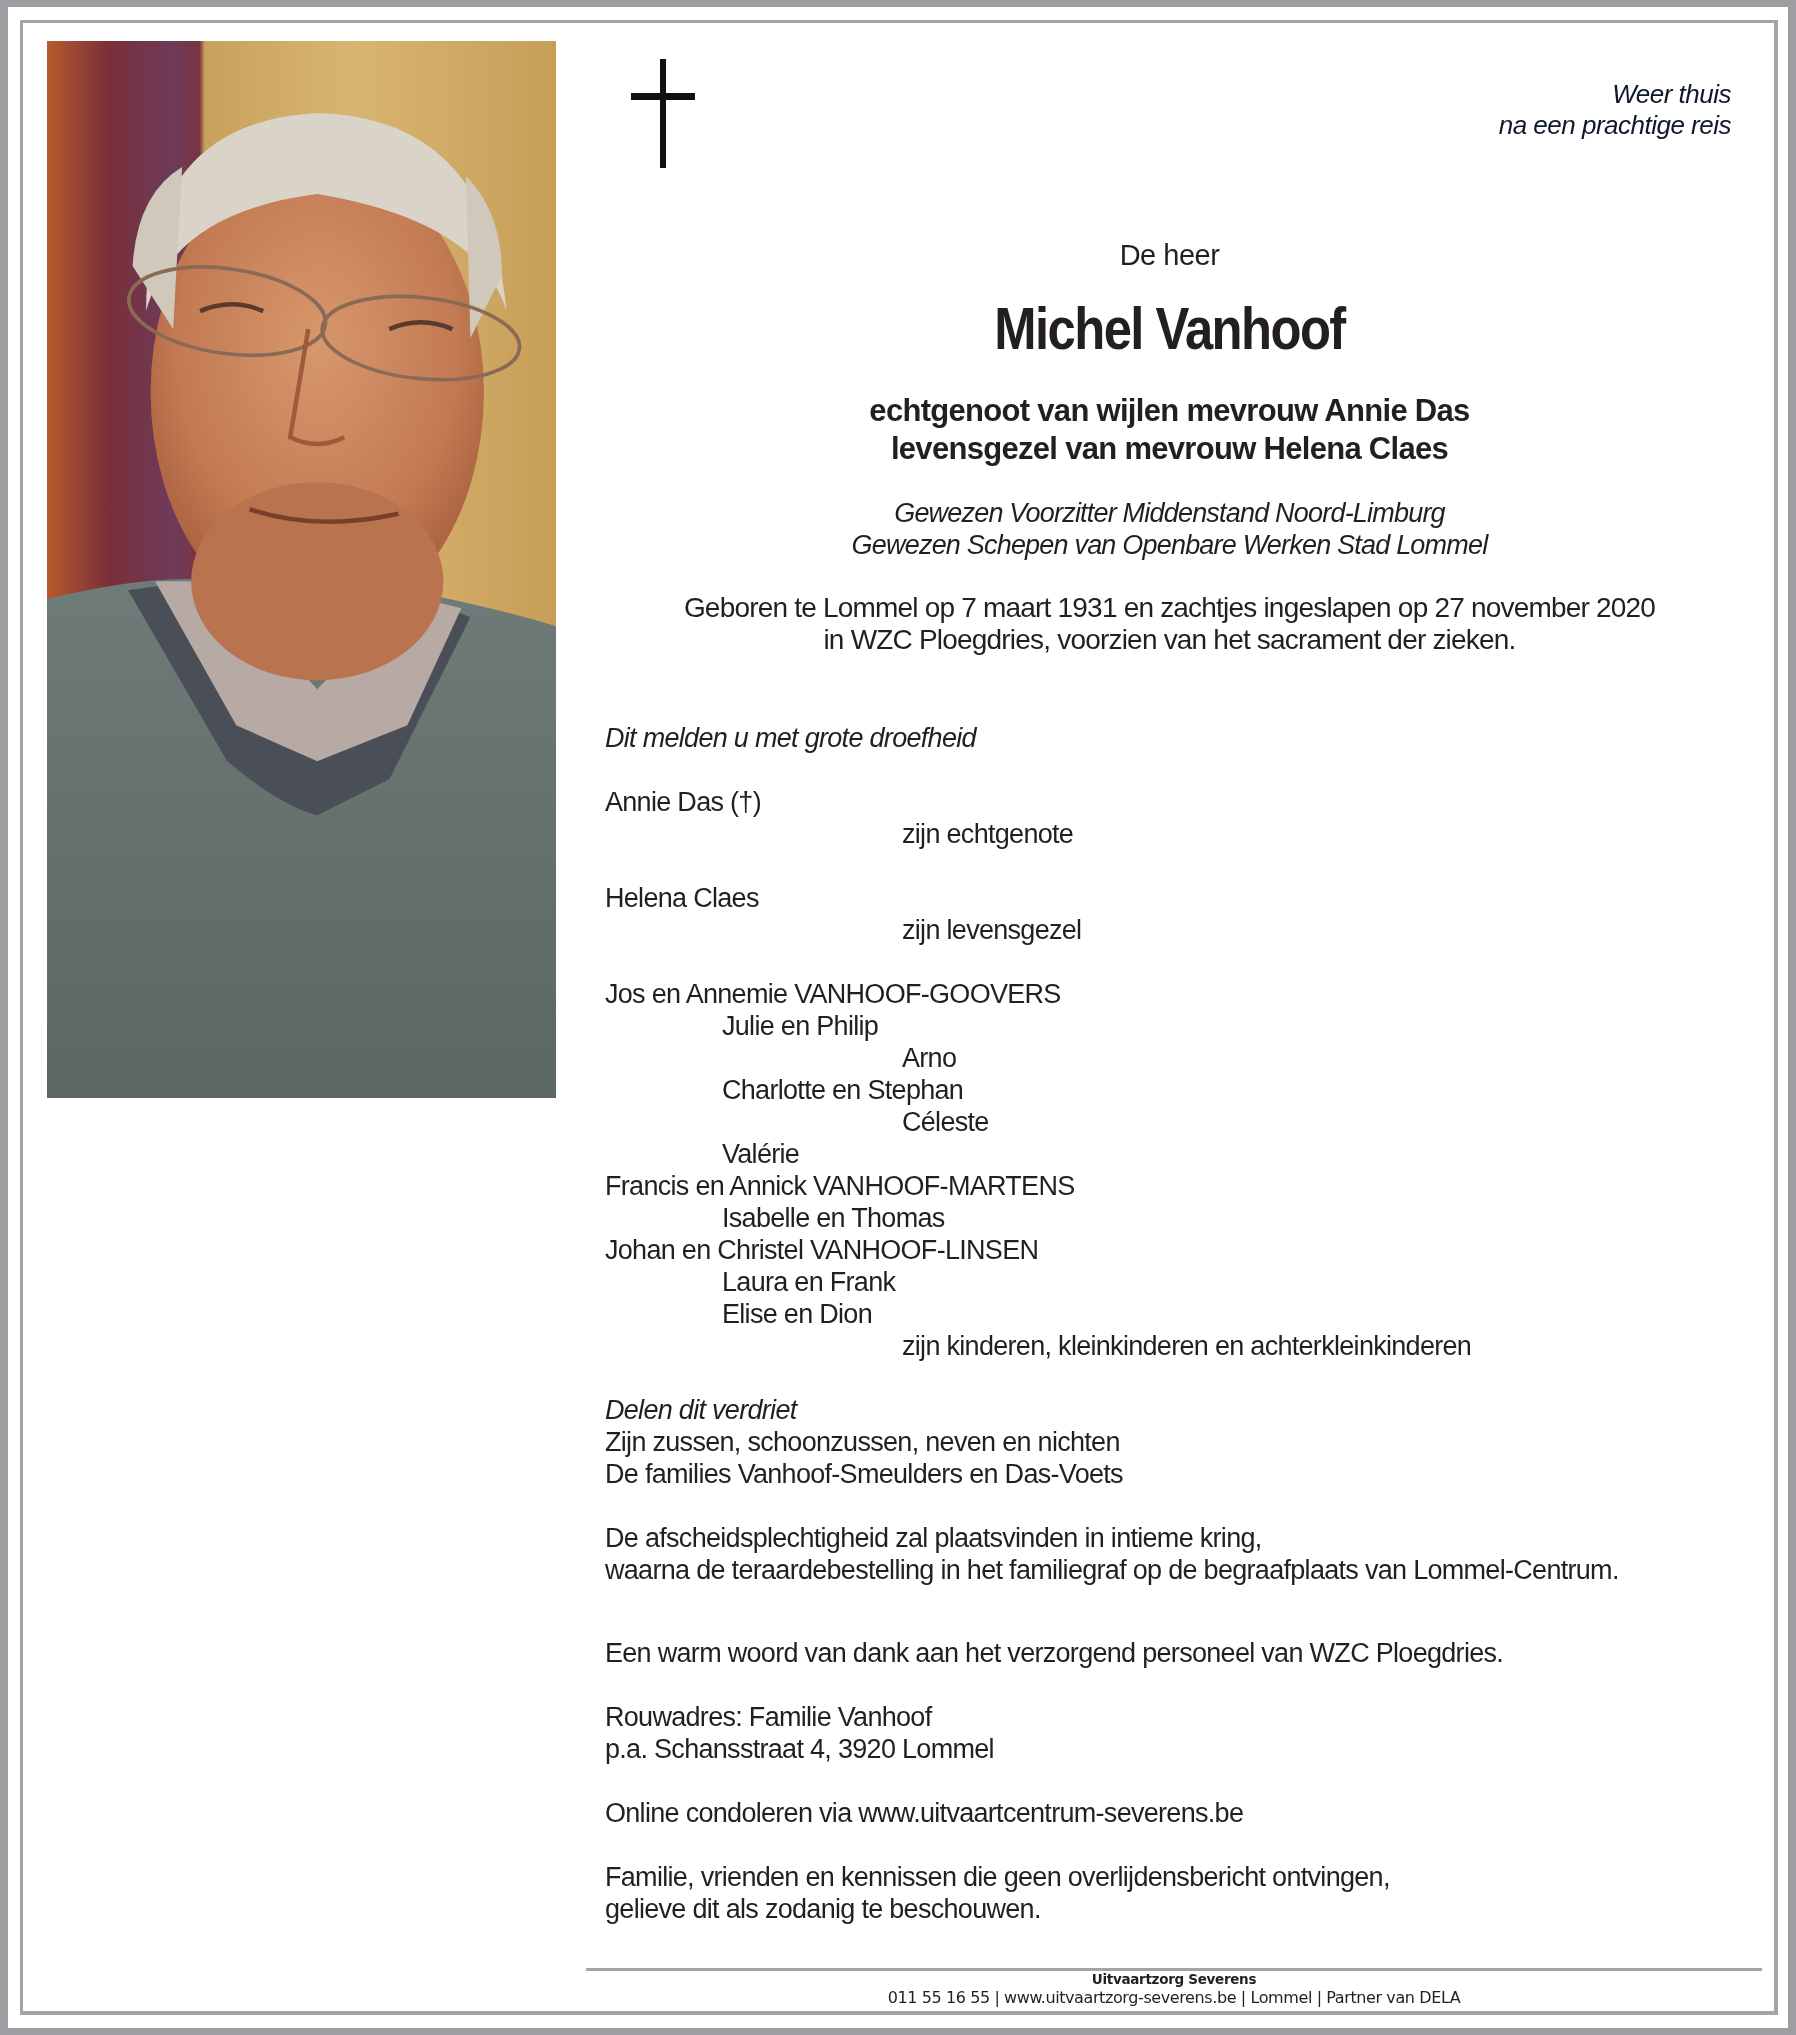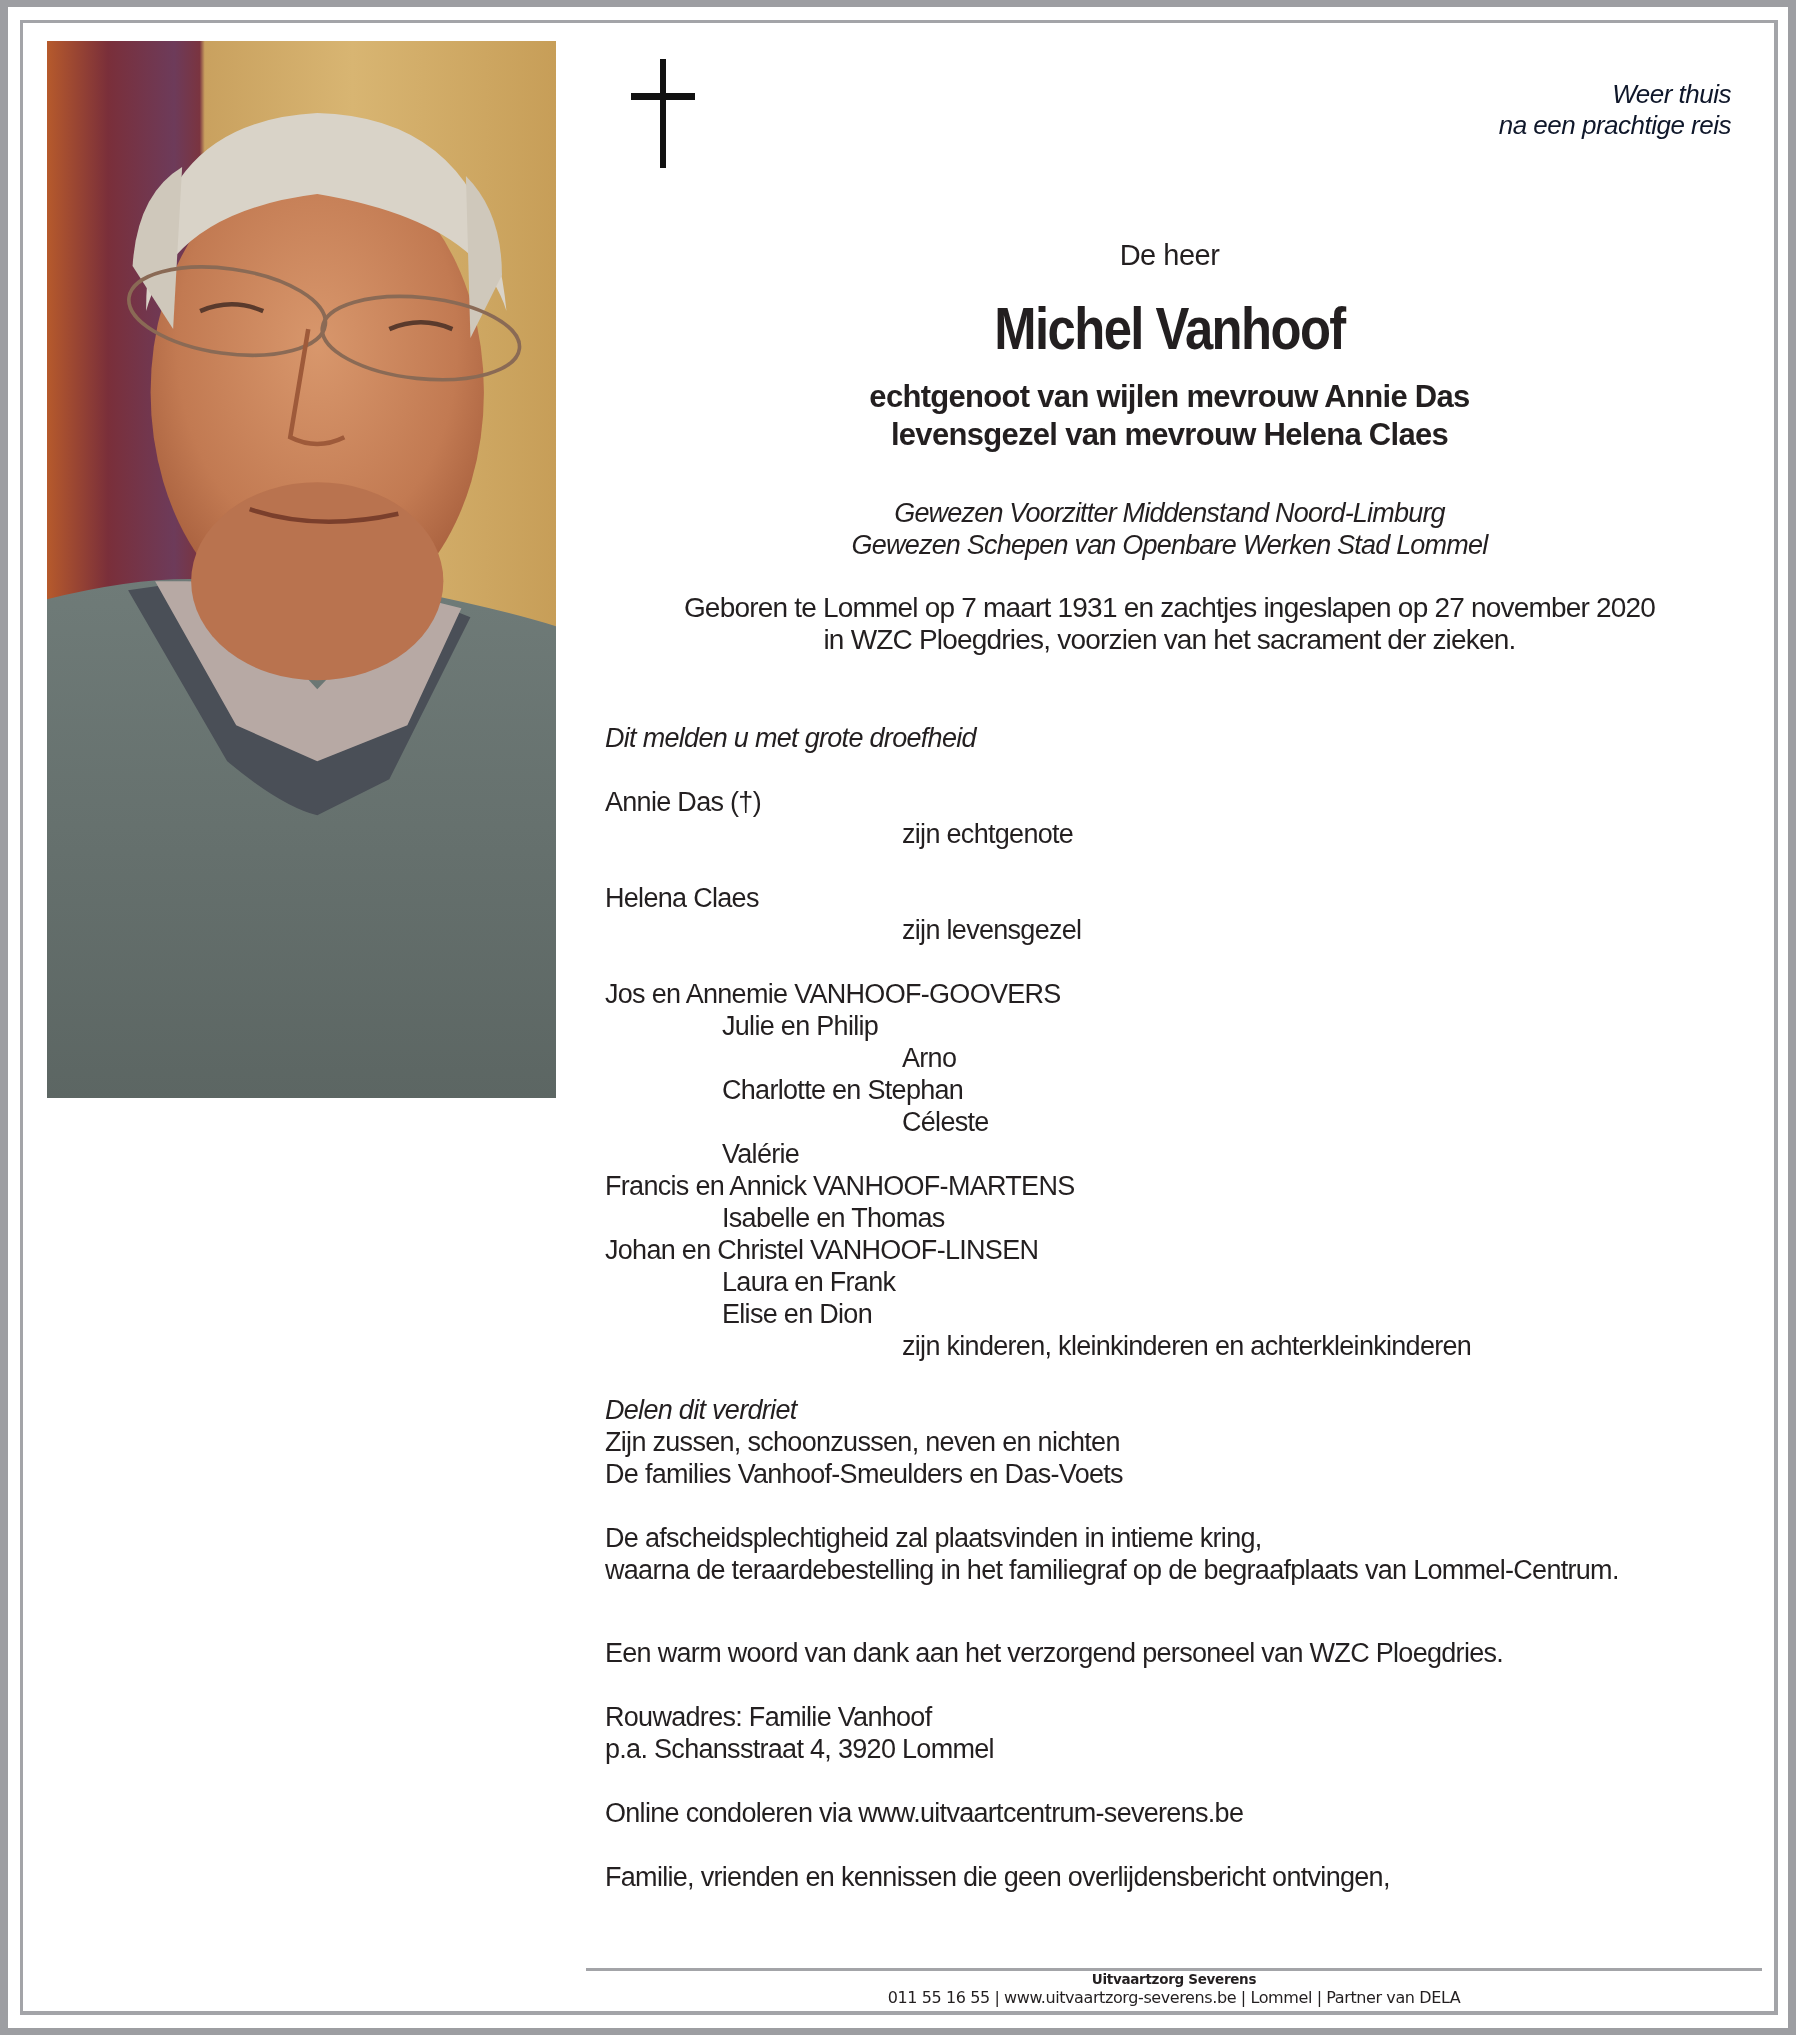--- a/index.html
+++ b/index.html
@@ -10,21 +10,21 @@
            border:4.5px solid #a3a4a8; border-top-width:3.6px; border-left-width:3.6px; box-sizing:content-box; background:#fff; }
   .photo { position:absolute; left:47px; top:41px; width:509px; height:1057px; overflow:hidden;
            background:linear-gradient(90deg,#b65a2c 0%,#7a2f3a 12%,#6d3b5a 25%,#7a3440 30%,#c9a15f 31%,#d8b572 60%,#c79e58 100%); }
   .photo svg { position:absolute; left:0; top:0; width:100%; height:100%; }
   .cross-v { position:absolute; left:660px; top:59px; width:6.3px; height:109px; background:#111; }
   .cross-h { position:absolute; left:631px; top:93px; width:64px; height:7.2px; background:#111; }
   .motto { position:absolute; right:66px; top:79px; text-align:right; font-style:italic; font-size:26px; line-height:31px; letter-spacing:-0.5px; color:#0f172a; }
   .center { position:absolute; left:605px; width:1129px; text-align:center; }
   .title-pre { top:239px; font-size:29px; letter-spacing:-0.5px; }
   .name { top:295px; font-size:59px; font-weight:bold; letter-spacing:-1.8px; transform:scaleX(0.86); transform-origin:center; }
-  .relations { top:378px; font-size:31px; font-weight:bold; line-height:38px; letter-spacing:-0.7px; }
+  .relations { top:392px; font-size:31px; font-weight:bold; line-height:38px; letter-spacing:-0.7px; }
   .titles { top:497px; font-size:27px; font-style:italic; line-height:32px; letter-spacing:-0.8px; }
   .born { top:592px; font-size:28px; line-height:32px; letter-spacing:-0.8px; }
   .body { position:absolute; left:605px; top:722px; width:1152px; font-size:27px; line-height:32px; letter-spacing:-0.7px; }
   .line { display:block; white-space:nowrap; height:32px; }
   .i1 { padding-left:117px; }
   .i2 { padding-left:297px; }
   .it { font-style:italic; }
   .gap { height:32px; }
   .gap2 { height:51px; }
   .footer-rule { position:absolute; left:586px; top:1968px; width:1176px; height:2.7px; background:#a3a4a8; }
@@ -124,18 +124,19 @@
   <span class="line">waarna de teraardebestelling in het familiegraf op de begraafplaats van Lommel-Centrum.</span>
   <div class="gap2"></div>
   <span class="line">Een warm woord van dank aan het verzorgend personeel van WZC Ploegdries.</span>
   <div class="gap"></div>
   <span class="line">Rouwadres: Familie Vanhoof</span>
   <span class="line">p.a. Schansstraat 4, 3920 Lommel</span>
   <div class="gap"></div>
   <span class="line">Online condoleren via www.uitvaartcentrum-severens.be</span>
   <div class="gap"></div>
   <span class="line">Familie, vrienden en kennissen die geen overlijdensbericht ontvingen,</span>
+  <span class="line">gelieve dit als zodanig te beschouwen.</span>
 </div>
 
 <div class="footer-rule"></div>
 <div class="footer footer-title">Uitvaartzorg Severens</div>
 <div class="footer footer-info">011 55 16 55 | www.uitvaartzorg-severens.be | Lommel | Partner van DELA</div>
 
 
 </body></html>

